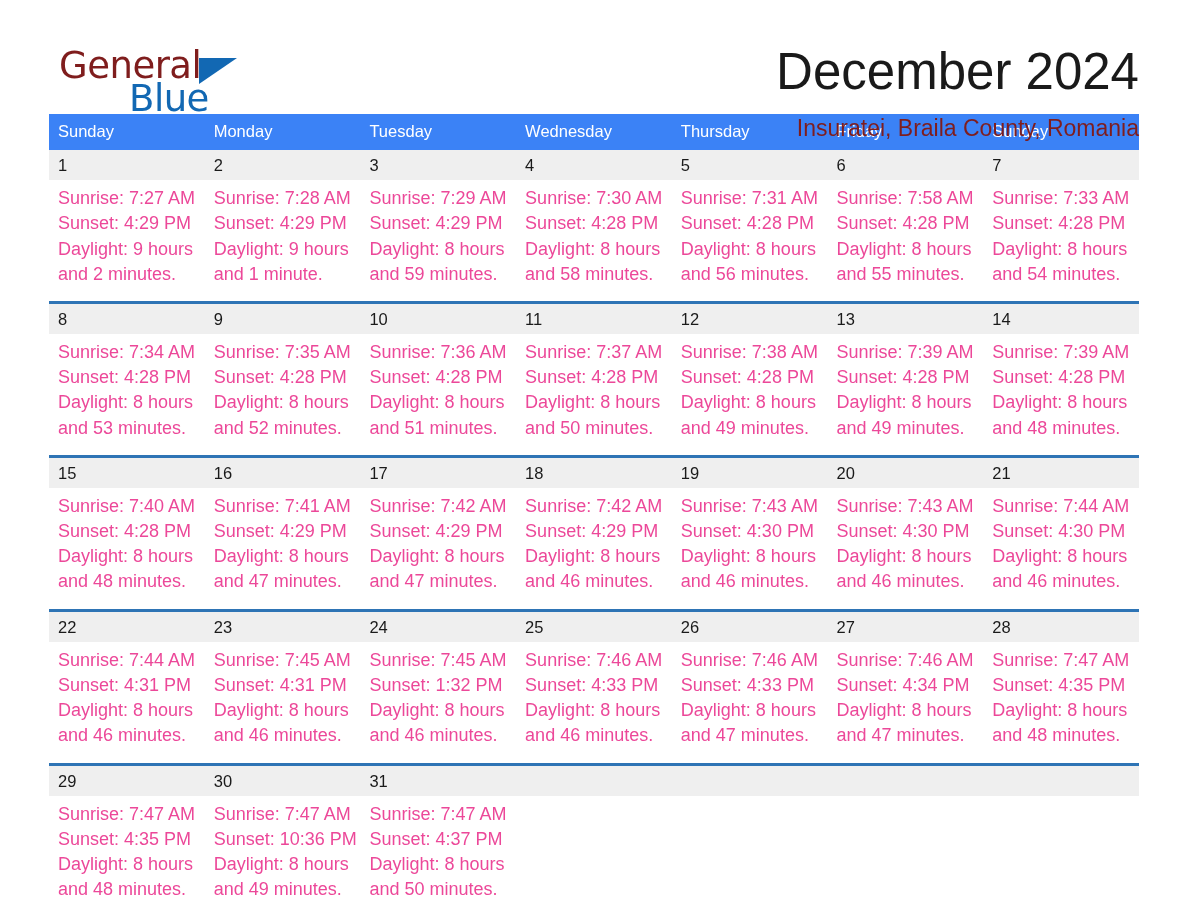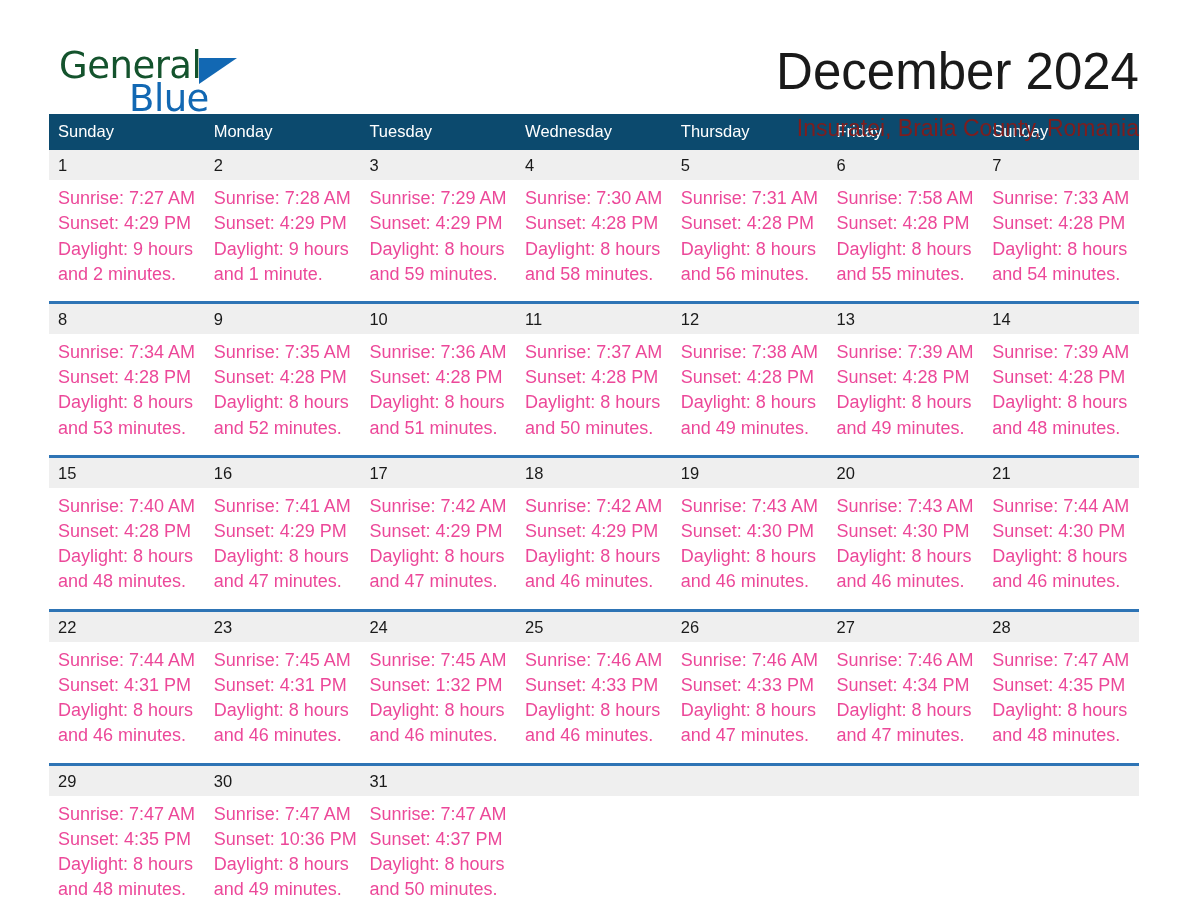--- a/index.html
+++ b/index.html
@@ -31,21 +31,21 @@
     position: absolute;
     left: 10px;
     top: 47px;
     line-height: 1;
     user-select: none;
   }
   .brand-row1 {
     position: relative;
     font-size: 37px;
     letter-spacing: -0.5px;
-    color: #14532d;
+    color: #7f1d1d;
     font-family: "DejaVu Sans", sans-serif;
     font-weight: 400;
   }
   .brand-tri {
     display: inline-block;
     width: 0;
     height: 0;
     border-top: 26px solid #1268b3;
     border-right: 38px solid transparent;
     vertical-align: -6px;
@@ -83,21 +83,21 @@
   }
 
   
   .calendar {
     width: 1090px;
     margin: 0 auto;
     border-collapse: collapse;
     table-layout: fixed;
   }
   .calendar th {
-    background: #0c4a6e;
+    background: #3b82f6;
     color: #ffffff;
     font-size: 16.5px;
     font-weight: 400;
     text-align: left;
     padding: 8px 0 9px 9px;
     border: none;
   }
   .week-row > td {
     padding: 0;
     vertical-align: top;

